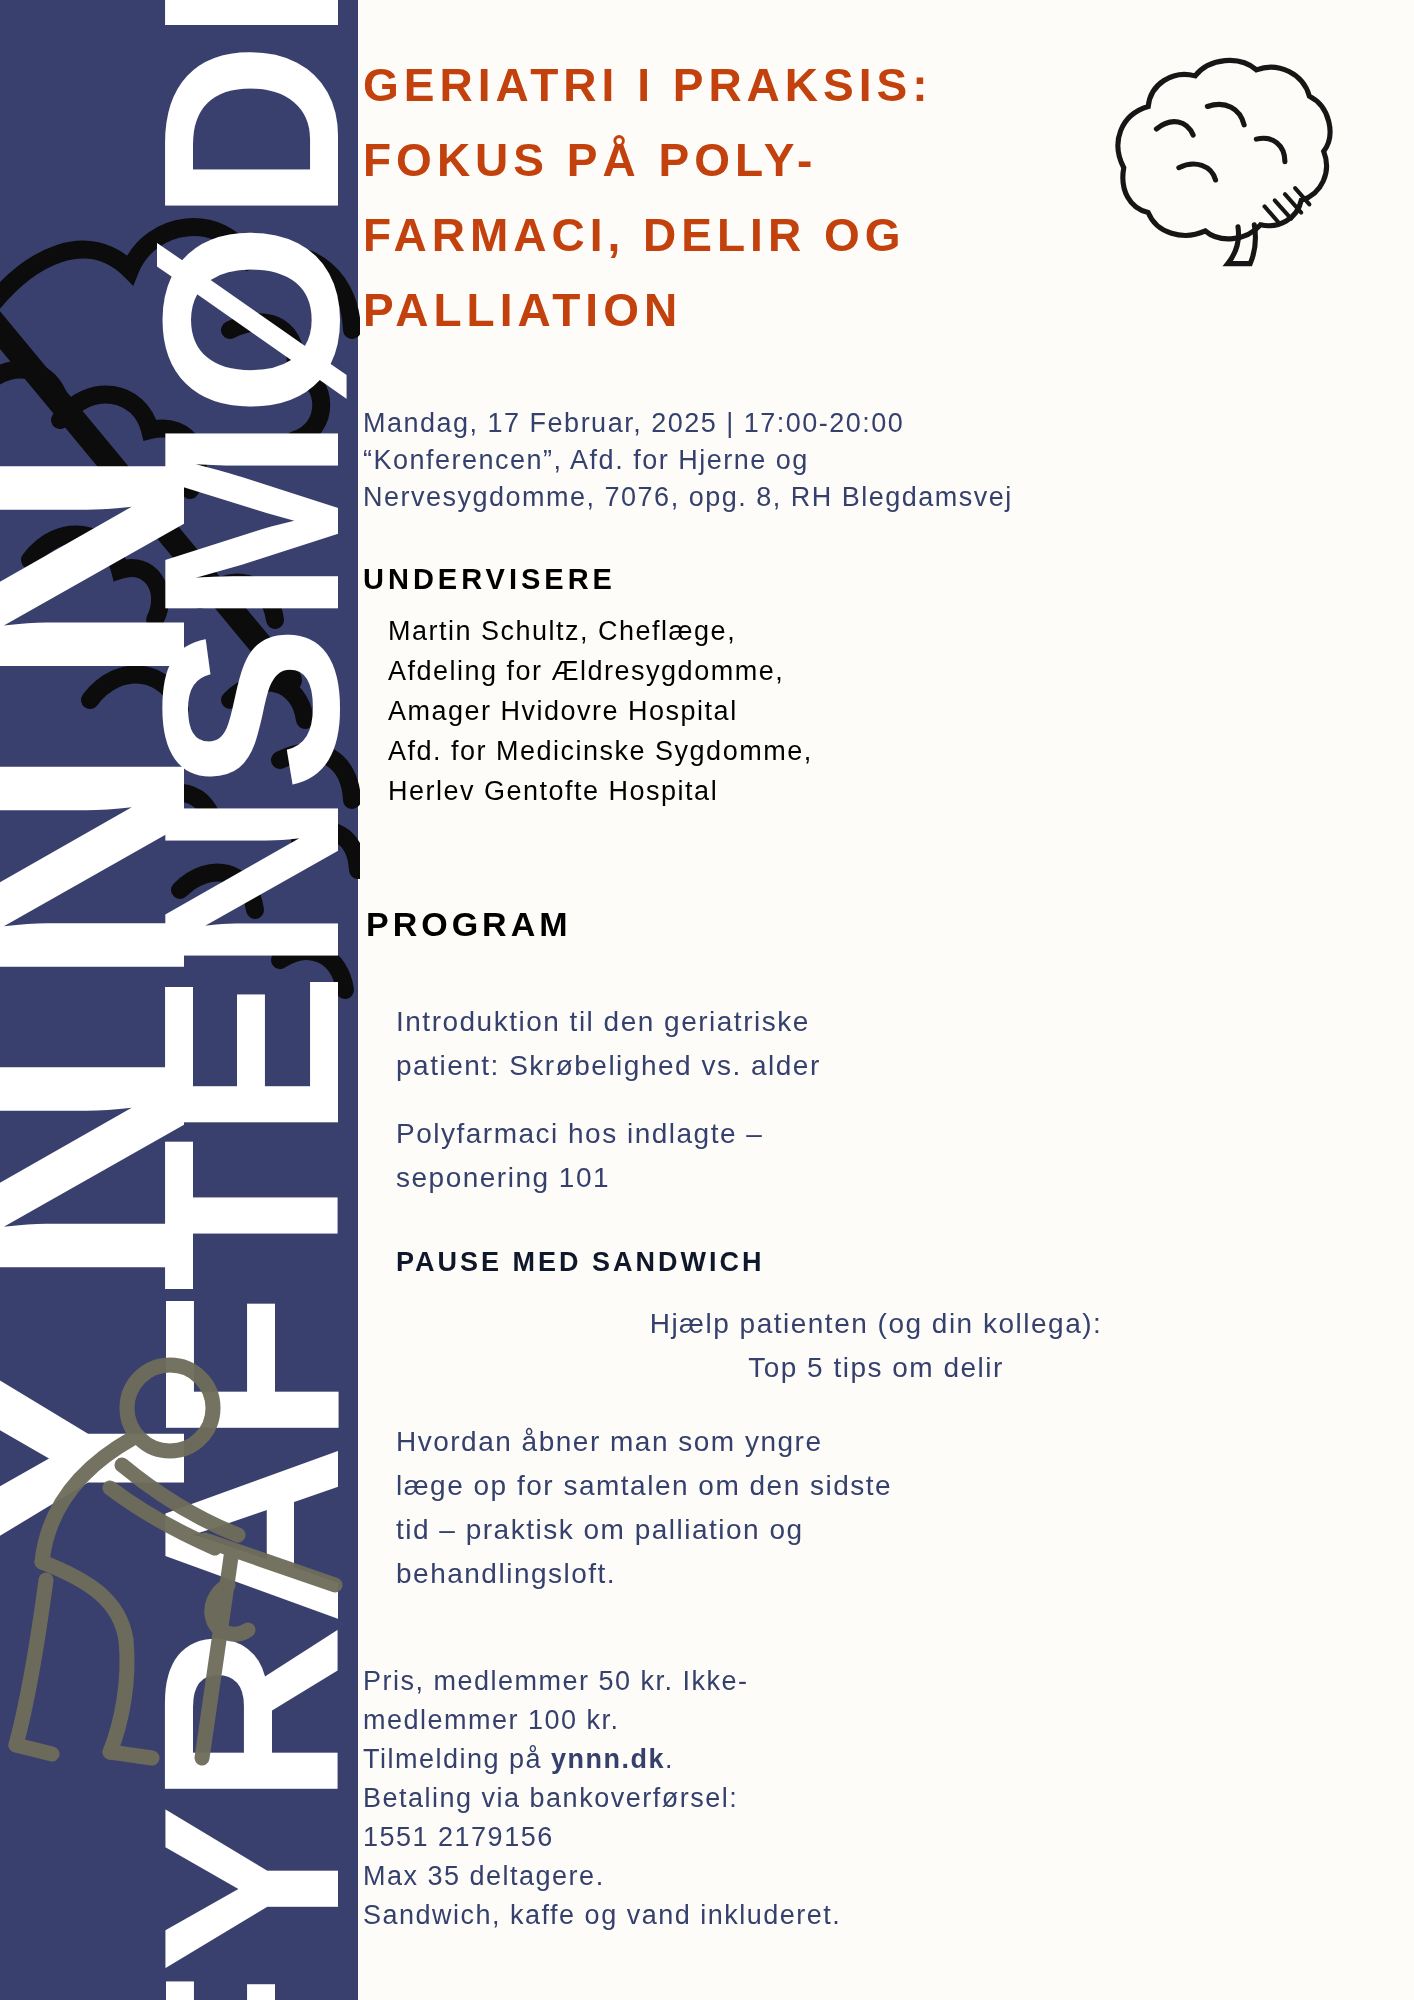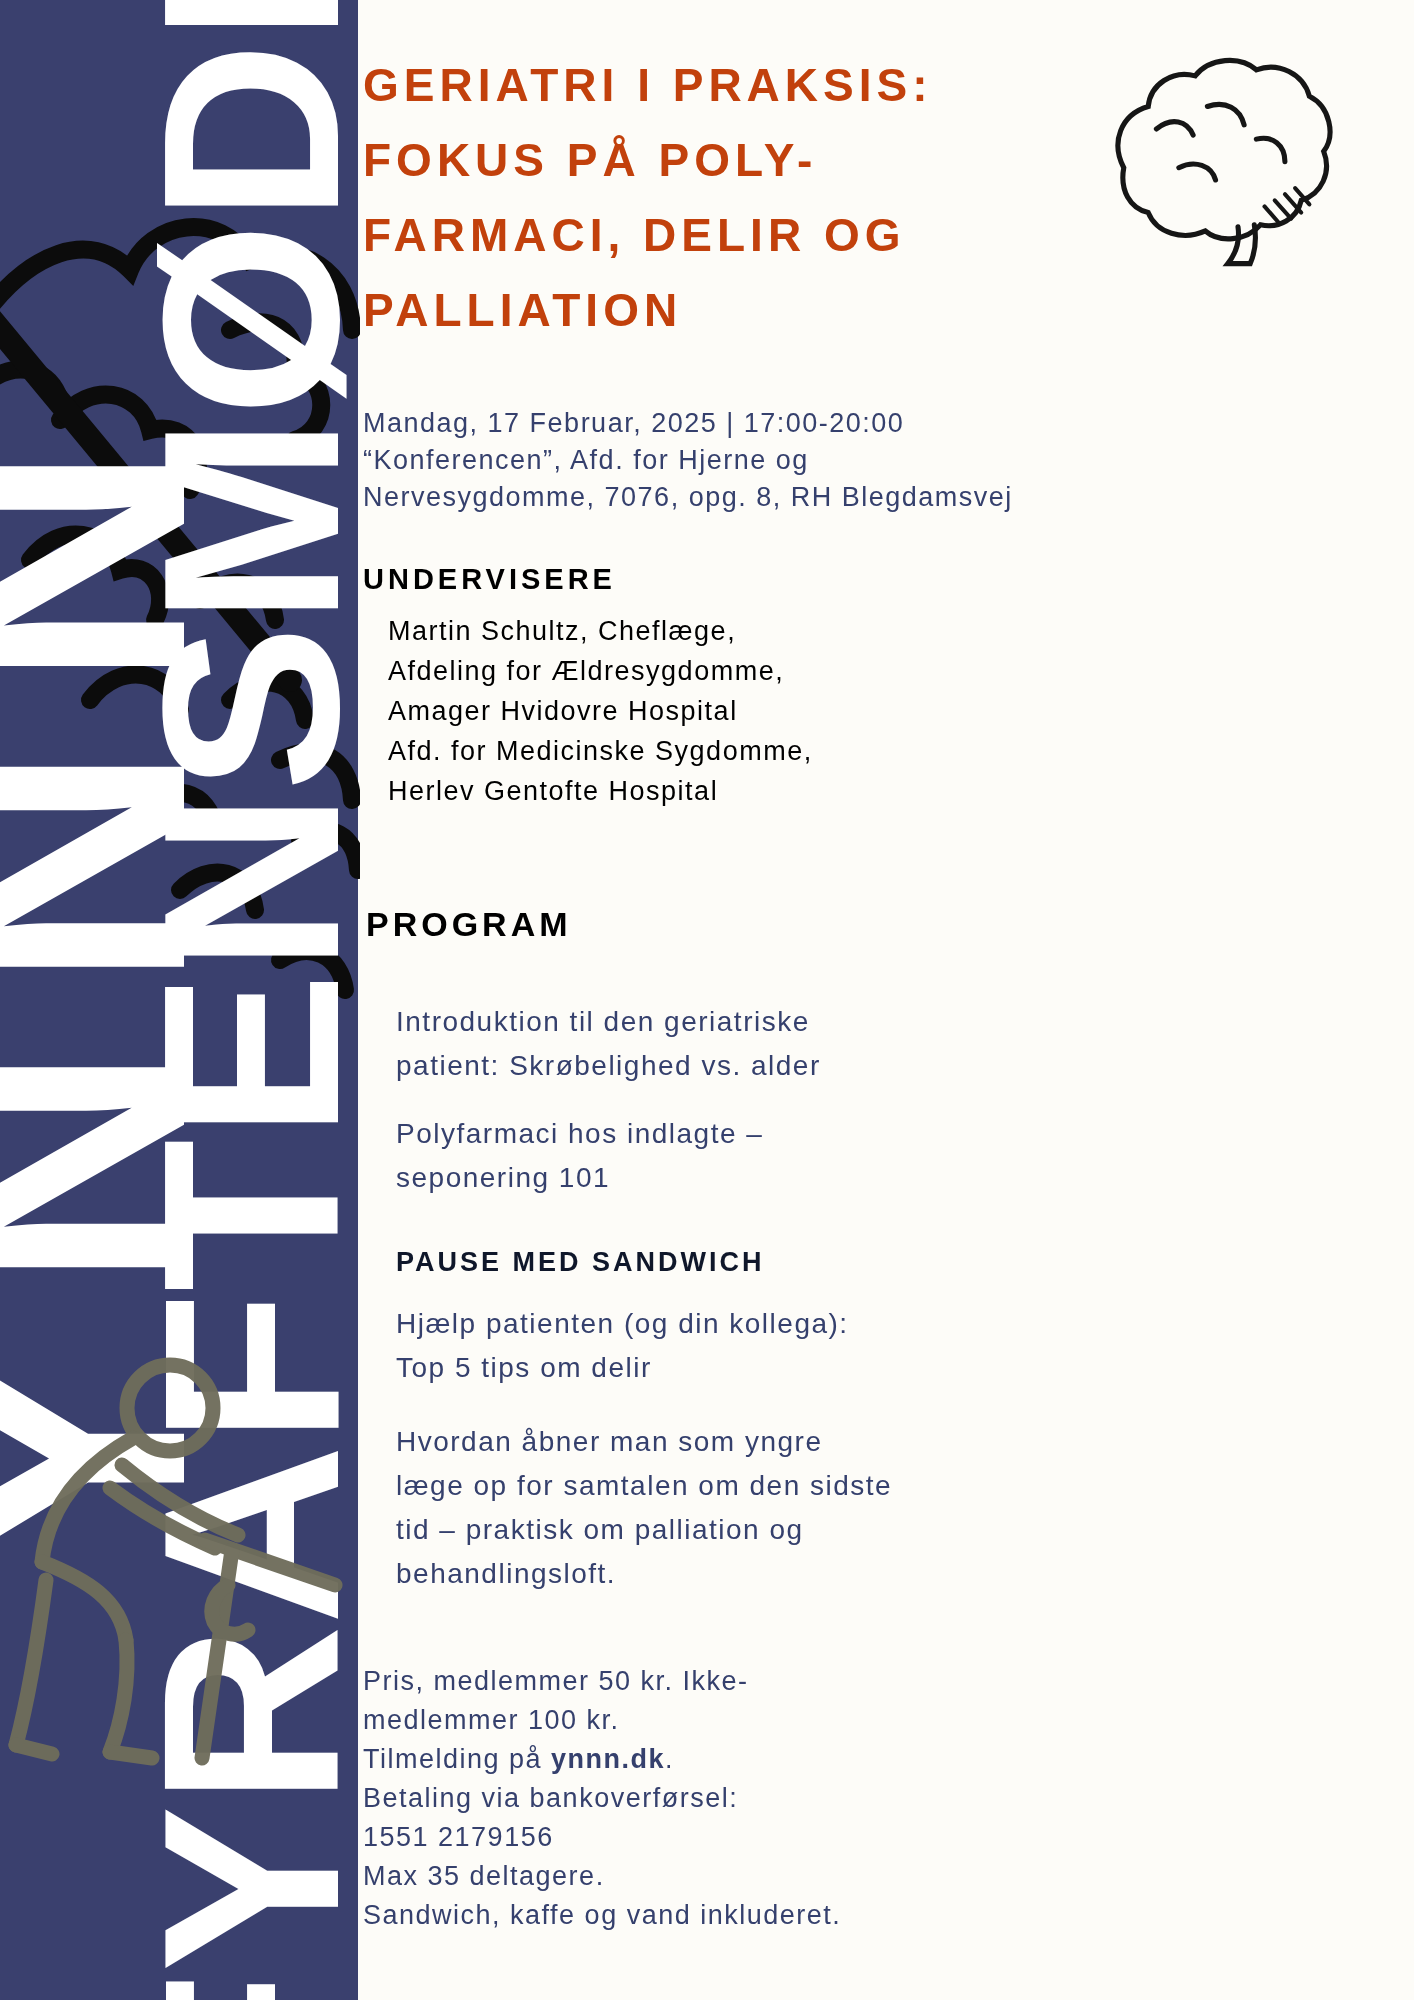--- a/index.html
+++ b/index.html
@@ -42,21 +42,21 @@
     position:absolute;left:388px;top:611px;width:980px;
     font-size:27px;line-height:40px;letter-spacing:1.5px;
   }
   .program-item{
     position:absolute;left:396px;width:960px;
     font-size:28px;line-height:44px;letter-spacing:1.5px;color:#35406d;
   }
   .pi-1{top:1000px;}
   .pi-2{top:1112px;}
   .pause{top:1240px;font-weight:bold;letter-spacing:3px;font-size:27px;color:#0f172a;}
-  .pi-3{top:1302px;}
+  .pi-3{top:1302px;text-align:center;}
   .pi-4{top:1420px;}
   .footer{
     position:absolute;left:363px;top:1662px;width:1000px;
     font-size:27px;line-height:39px;letter-spacing:1.5px;color:#35406d;
   }
   .footer .bold{font-weight:bold;}
 </style>
 </head>
 <body>
 

